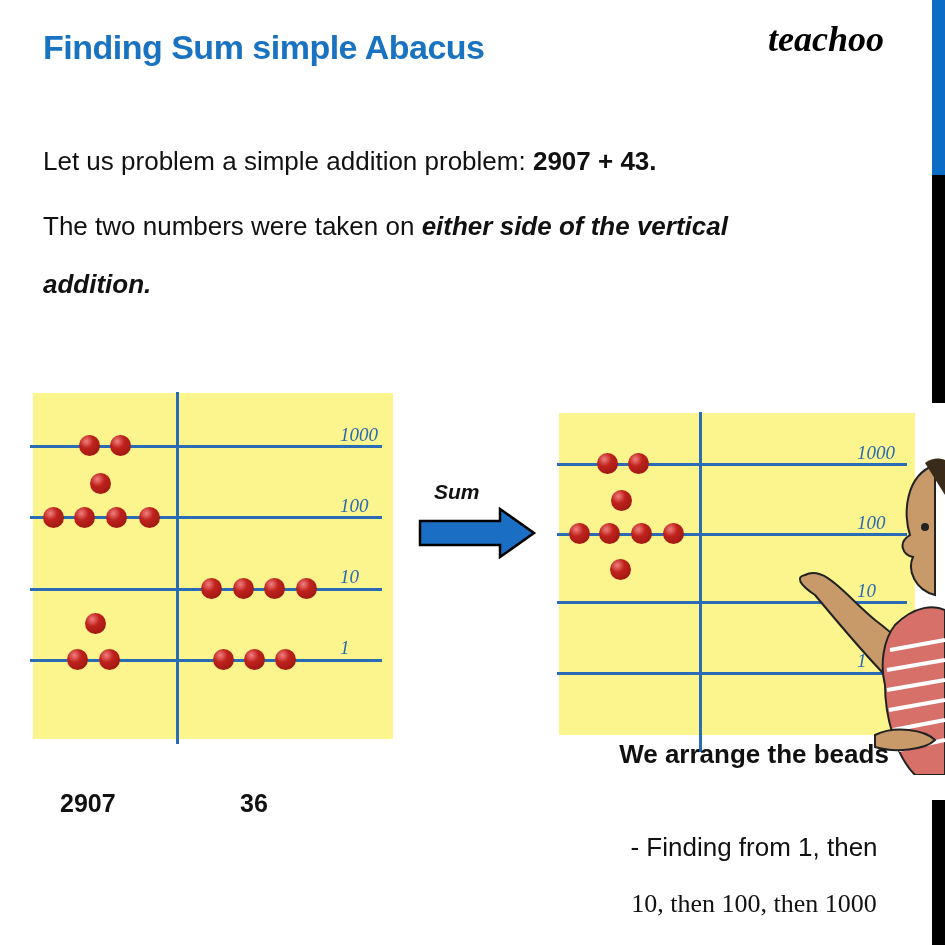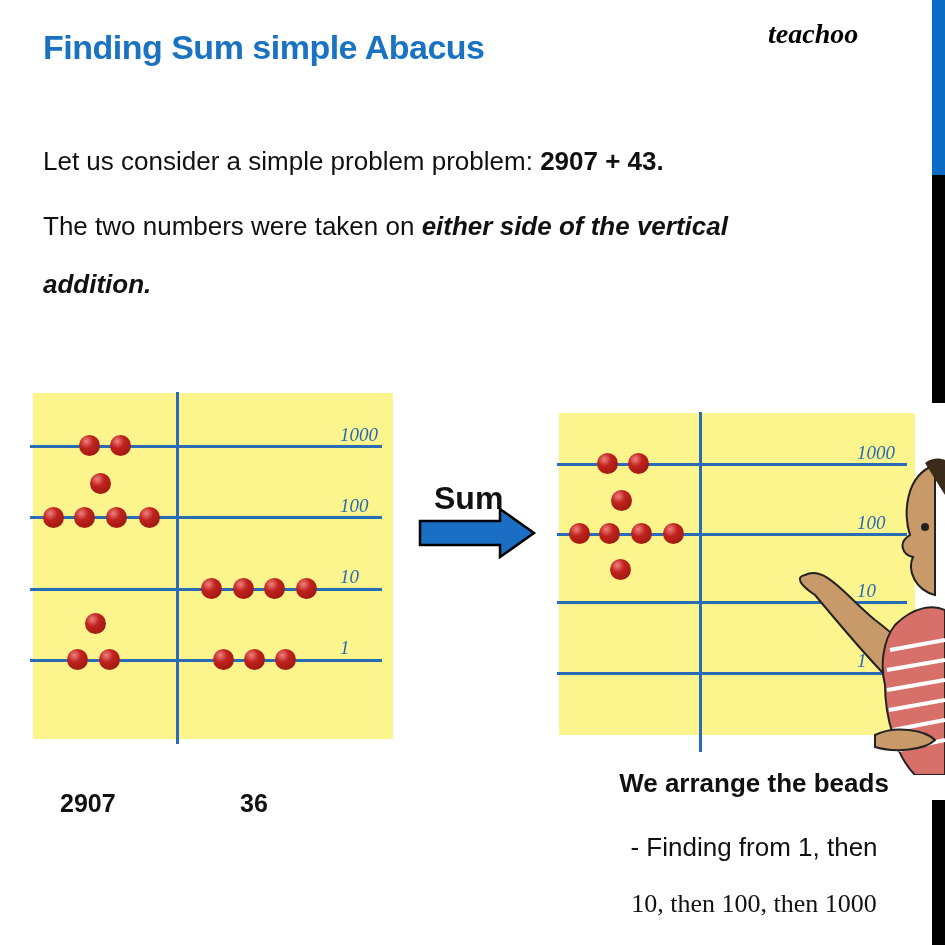--- a/index.html
+++ b/index.html
@@ -1,46 +1,46 @@
 <!DOCTYPE html>
 <html><head>
 <meta charset="utf-8">
 <style>
   html, body { margin:0; padding:0; }
   body { width:945px; height:945px; position:relative; overflow:hidden; background:#ffffff; font-family:"Liberation Sans", sans-serif; }
   .title { position:absolute; left:43px; top:28px; font-size:34px; font-weight:bold; color:#1a73c1; letter-spacing:-0.5px; }
-  .logo { position:absolute; left:768px; top:18px; font-family:"Liberation Serif", serif; font-style:italic; font-weight:bold; font-size:28px; color:#000; }
+  .logo { position:absolute; left:768px; top:18px; font-family:"Liberation Serif", serif; font-style:italic; font-weight:bold; font-size:36px; color:#000; }
   .edge-blue { position:absolute; left:932px; top:0; width:13px; height:175px; background:#0a6cc4; }
   .edge-black1 { position:absolute; left:932px; top:175px; width:13px; height:228px; background:#000; }
   .edge-black2 { position:absolute; left:932px; top:800px; width:13px; height:145px; background:#000; }
   .line { position:absolute; left:43px; font-size:26px; color:#111; white-space:nowrap; }
   .l1 { top:146px; } .l2 { top:211px; } .l3 { top:269px; }
   .bold { font-weight:bold;text-align:right; }
   .bi { font-weight:bold; font-style:italic; }
   .abacus { position:absolute; background:#fcf48c; }
   .hline { position:absolute; height:3px; background:#2a6bb6; }
   .vline { position:absolute; width:3px; background:#2a6bb6; }
   .place { position:absolute; font-family:"Liberation Serif", serif; font-style:italic; color:#2a6bb6; font-size:19px; }
   .bead { position:absolute; width:21px; height:21px; border-radius:50%; background:radial-gradient(circle at 35% 30%, #f08080 0%, #c0221c 35%, #8e1410 100%); }
-  .sum-label { position:absolute; left:434px; top:480px; font-size:32px; font-weight:bold; color:#111; }
+  .sum-label { position:absolute; left:434px; top:480px; font-size:21px; font-weight:bold; color:#111;font-style:italic; }
   .arrow { position:absolute; left:418px; top:507px; }
   .num { position:absolute; font-size:25px; font-weight:bold; color:#111; }
   .caption { position:absolute; font-size:26px; color:#111; text-align:center; width:340px; left:584px; }
 </style>
 </head>
 <body>
 
 <div class="title">Finding Sum simple Abacus</div>
 <div class="logo">teachoo</div>
 <div class="edge-blue"></div>
 <div class="edge-black1"></div>
 <div class="edge-black2"></div>
 
 <div class="line l1">
-  <span>Let us consider a simple problem problem: </span><span class="bold">2907 + 43.</span>
+  <span>Let us problem a simple addition problem: </span><span class="bold">2907 + 43.</span>
 </div>
 <div class="line l2">
   <span>The two numbers were taken on </span><span class="bi">either side of the vertical</span>
 </div>
 <div class="line l3 bi">addition.</div>
 
 <div>
   <div class="abacus" style="left:33px;top:393px;width:360px;height:346px;"></div>
   <div class="vline" style="left:176px;top:392px;height:352px;"></div>
   <div class="hline" style="left:30px;top:445px;width:352px;"></div>
@@ -107,15 +107,15 @@
     <path d="M20,120 C40,110 60,140 90,165 C110,180 120,190 118,200 L100,220 C80,200 55,170 30,140 C15,130 10,122 20,120 Z" fill="#c89a6a" stroke="#222" stroke-width="2"></path>
     <path d="M110,170 C130,150 150,150 160,155 L160,320 L130,320 C110,300 100,260 100,230 C95,210 98,185 110,170 Z" fill="#d8706a" stroke="#222" stroke-width="2"></path>
     <path d="M105,195 L160,185 M102,215 L160,205 M102,235 L160,225 M104,255 L160,245 M108,275 L160,265 M114,295 L160,285" stroke="#fff" stroke-width="4"></path>
     <path d="M90,280 C110,270 140,275 150,285 C140,295 110,298 90,292 Z" fill="#c89a6a" stroke="#222" stroke-width="2"></path>
   </svg>
 </div>
 
 <div class="num" style="left:60px;top:789px;">2907</div>
 <div class="num" style="left:240px;top:789px;">36</div>
 
-<div class="caption bold" style="top:768px;text-align:center;">We arrange the beads</div>
+<div class="caption bold" style="top:739px;text-align:center;">We arrange the beads</div>
 <div class="caption" style="top:832px;">- Finding from 1, then</div>
 <div class="caption" style="top:889px;font-family:Liberation Serif, serif;">10, then 100, then 1000</div>
 
 </body></html>

